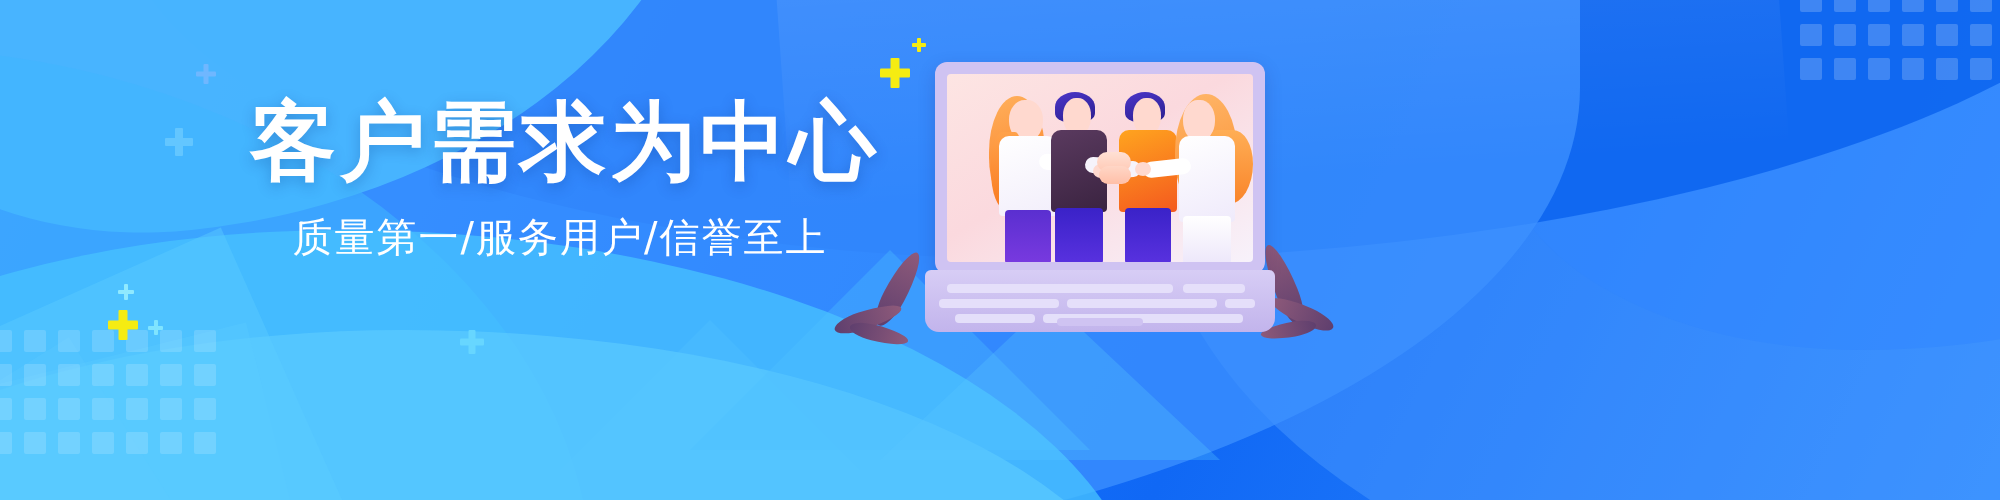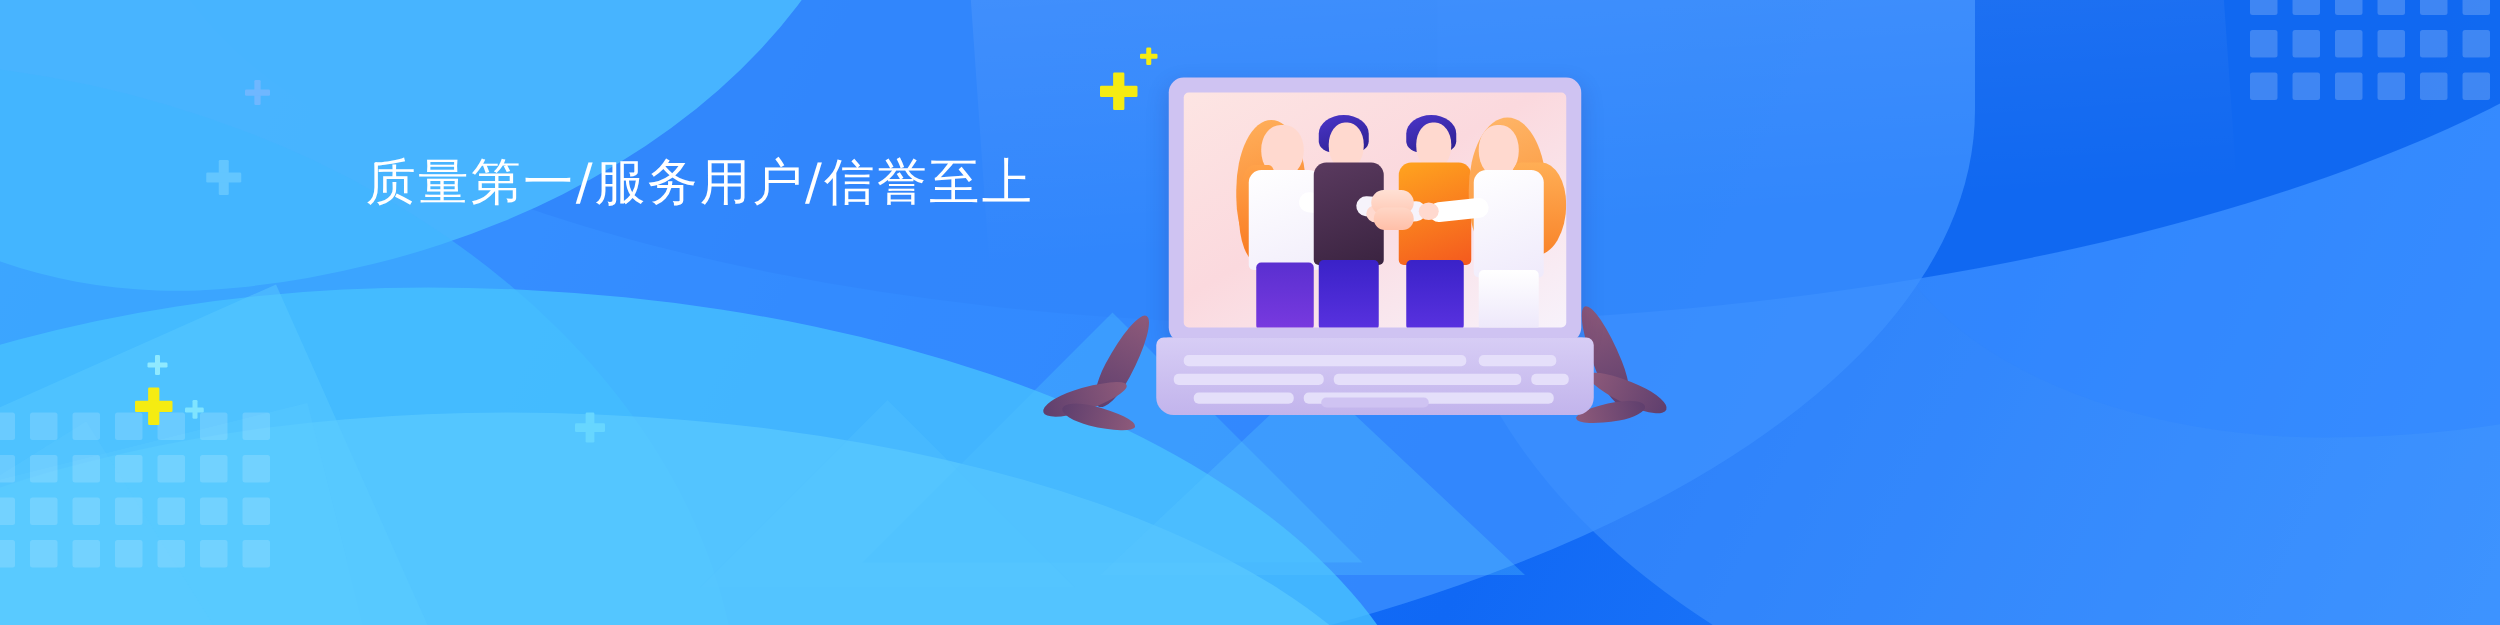--- a/index.html
+++ b/index.html
@@ -244,20 +244,21 @@
       <div class="cross" style="left: 912px; top: 38px; width: 14px; height: 14px; color: rgb(245, 236, 18); --t: 4px;"></div>
       <div class="cross" style="left: 108px; top: 310px; width: 30px; height: 30px; color: rgb(245, 236, 18); --t: 9px;"></div>
       <div class="cross" style="left: 148px; top: 320px; width: 15px; height: 15px; color: rgb(127, 228, 255); --t: 4px;"></div>
       <div class="cross" style="left: 118px; top: 284px; width: 16px; height: 16px; color: rgb(143, 233, 255); --t: 4px;"></div>
       <div class="cross" style="left: 196px; top: 64px; width: 20px; height: 20px; color: rgb(111, 183, 255); --t: 5px;"></div>
       <div class="cross" style="left: 165px; top: 128px; width: 28px; height: 28px; color: rgb(99, 198, 255); --t: 8px;"></div>
       <div class="cross" style="left: 460px; top: 330px; width: 24px; height: 24px; color: rgb(103, 214, 255); --t: 7px;"></div>
     </div>
 
   <div id="text-block">
+    <h1 id="headline">客户需求为中心</h1>
     <p id="subhead">质量第一/服务用户/信誉至上</p>
   </div>
 
   <div id="laptop">
 
     <div class="leaf" style="left:-38px;top:186px;width:22px;height:82px;transform:rotate(28deg);"></div>
     <div class="leaf" style="left:-66px;top:222px;width:18px;height:70px;transform:rotate(72deg);"></div>
     <div class="leaf" style="left:-54px;top:242px;width:16px;height:60px;transform:rotate(104deg);"></div>
 
     <div class="leaf" style="left:348px;top:180px;width:22px;height:86px;transform:rotate(-22deg);"></div>

